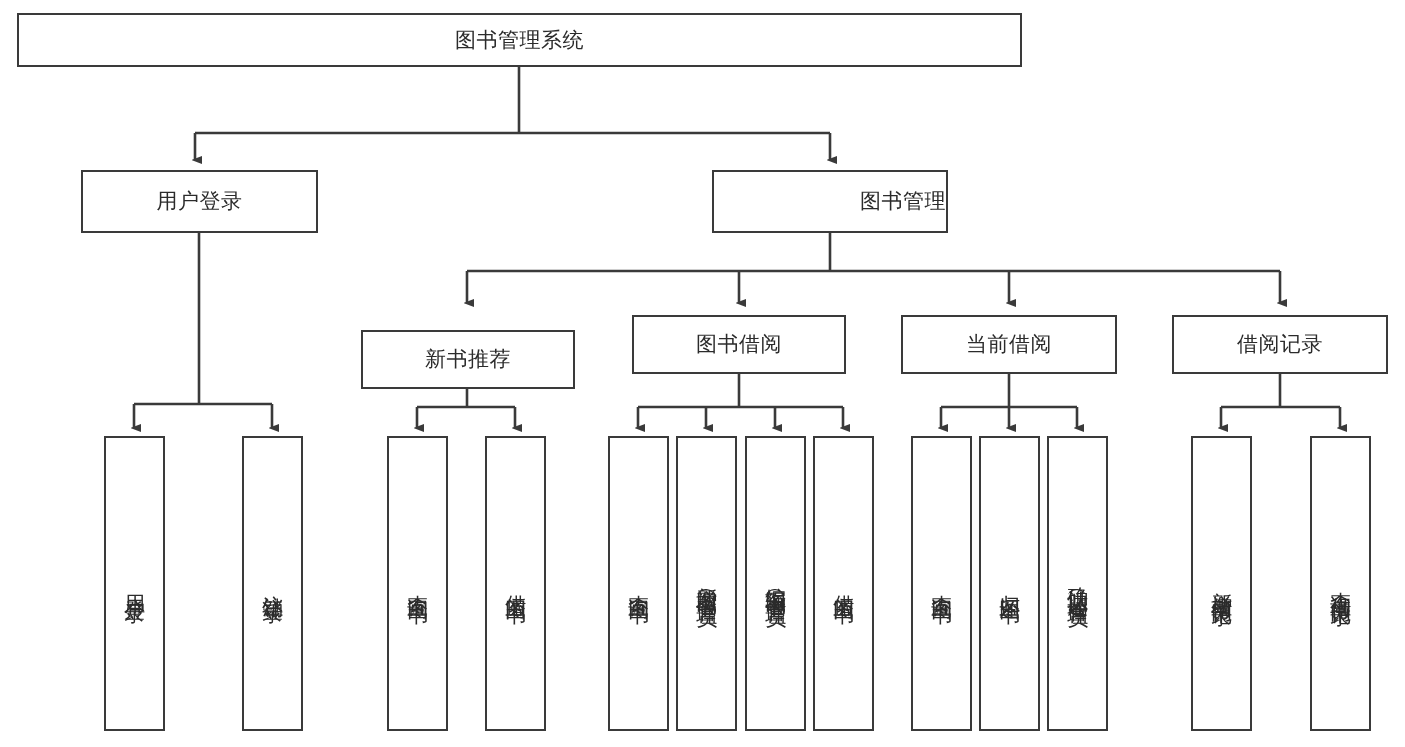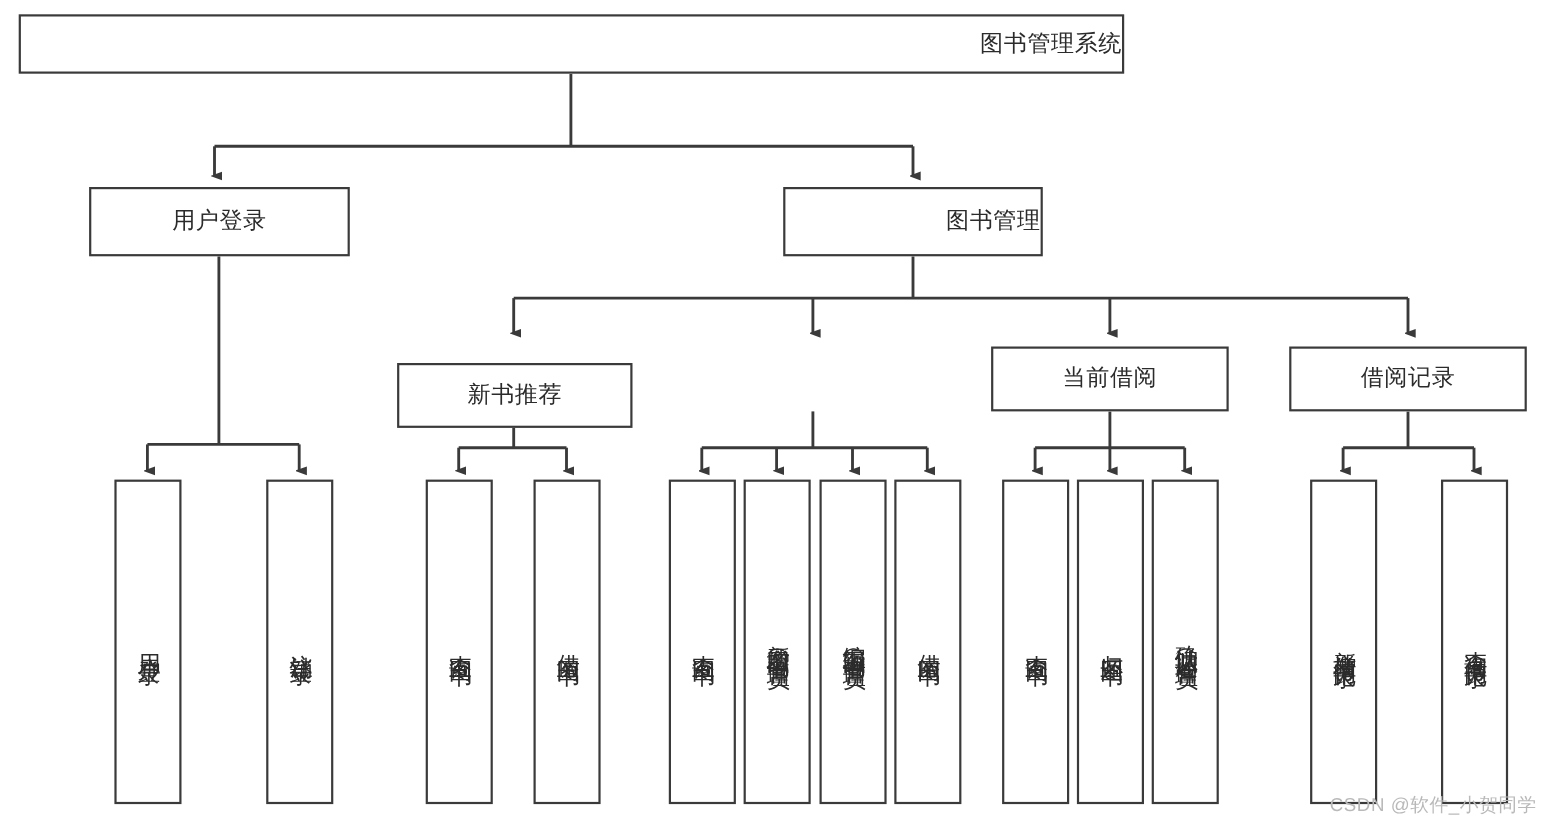--- a/index.html
+++ b/index.html
@@ -115,33 +115,36 @@
       <path d="M1077,407 L1077,428" marker-end="url(#arrow)"></path>
 
       <path d="M1280,374 L1280,407"></path>
       <path d="M1221,407 L1340,407"></path>
       <path d="M1221,407 L1221,428" marker-end="url(#arrow)"></path>
       <path d="M1340,407 L1340,428" marker-end="url(#arrow)"></path>
 
     </g>
   </svg>
 
-  <div class="node-box horizontal" style="left:17px; top:13px; width:1005px; height:54px;justify-content:flex-end;">
+  <div class="node-box horizontal" style="left:17px; top:13px; width:1005px; height:54px;">
     <span class="node-label">图书管理系统</span>
   </div>
 
   <div class="node-box horizontal" style="left:81px; top:170px; width:237px; height:63px;">
     <span class="node-label">用户登录</span>
   </div>
   <div class="node-box horizontal" style="left:712px; top:170px; width:236px; height:63px;justify-content:flex-end;">
     <span class="node-label">图书管理</span>
   </div>
 
   <div class="node-box horizontal" style="left:361px; top:315px; width:214px; height:59px;margin-top:15px;">
     <span class="node-label">新书推荐</span>
+  </div>
+  <div class="node-box horizontal" style="left:632px; top:315px; width:214px; height:59px;">
+    <span class="node-label">图书借阅</span>
   </div>
   <div class="node-box horizontal" style="left:901px; top:315px; width:216px; height:59px;">
     <span class="node-label">当前借阅</span>
   </div>
   <div class="node-box horizontal" style="left:1172px; top:315px; width:216px; height:59px;">
     <span class="node-label">借阅记录</span>
   </div>
 
   <div class="node-box vertical" style="left:104px; top:436px; width:61px; height:295px;">
     <span class="node-label">用户登录</span>
@@ -180,15 +183,14 @@
     <span class="node-label">确认归还（管理员）</span>
   </div>
 
   <div class="node-box vertical" style="left:1191px; top:436px; width:61px; height:295px;">
     <span class="node-label">新增借阅记录</span>
   </div>
   <div class="node-box vertical" style="left:1310px; top:436px; width:61px; height:295px;">
     <span class="node-label">查询借阅记录</span>
   </div>
 
-  <div id="watermark">CSDN @软件_小贺同学</div>
 
 </div>
 
 </body></html>

